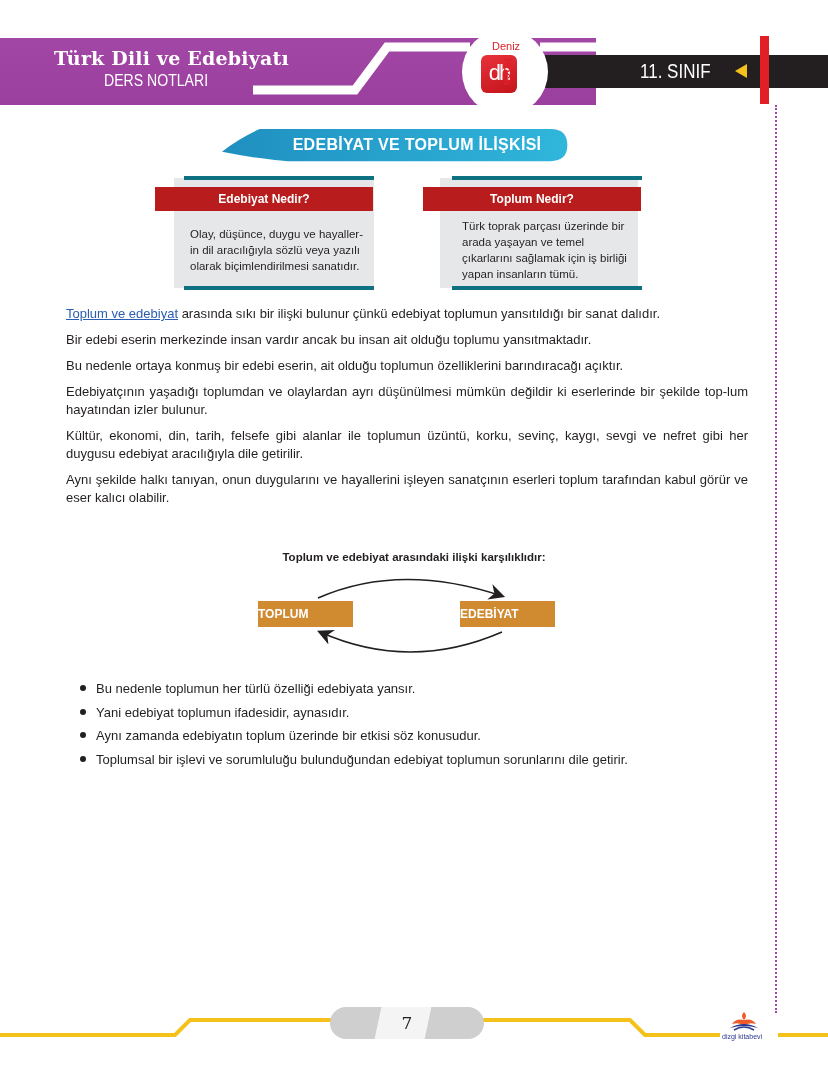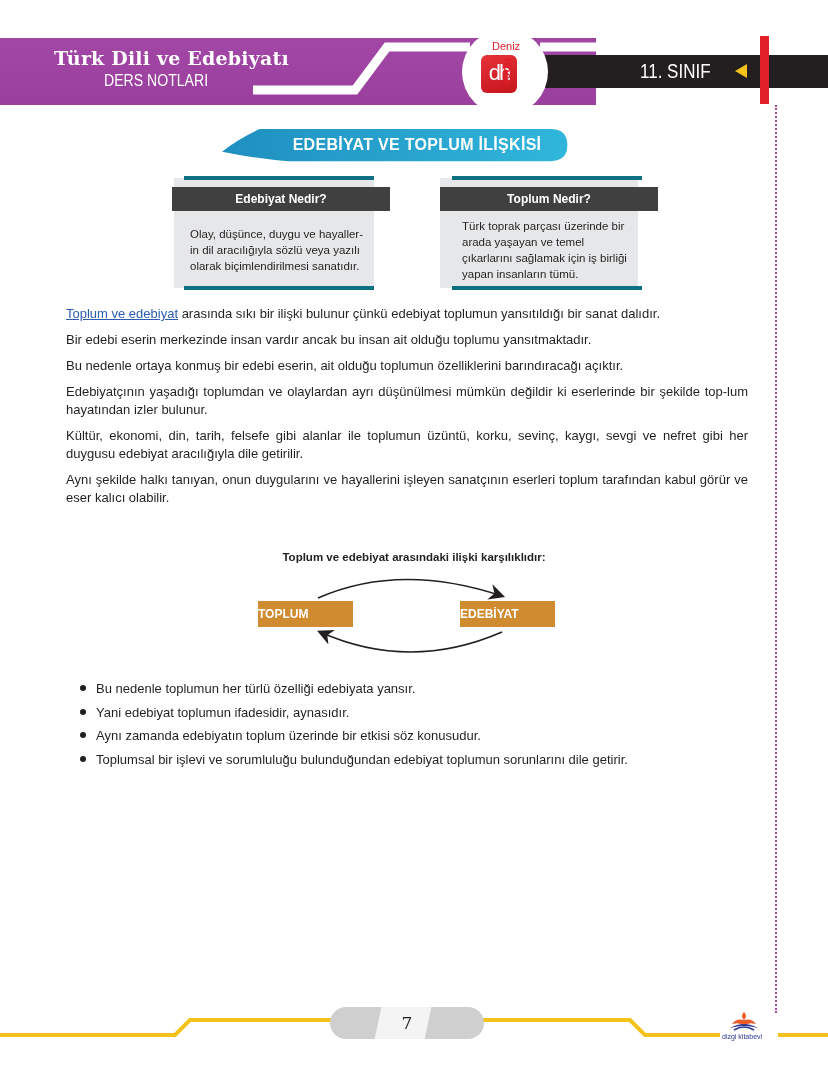--- a/index.html
+++ b/index.html
@@ -57,22 +57,22 @@
   .banner-text {
     position: absolute; left: 222px; top: 127px; width: 390px; height: 36px;
     text-align: center; line-height: 36px; color: #fff; font-weight: bold; font-size: 16px; letter-spacing: 0.3px;
   }
 
   
   .def { position: absolute; }
   .def .bg { position: absolute; background: #e6e7e8; }
   .def .bar { position: absolute; height: 4px; background: #0d7181; }
   .def .head {
-    position: absolute; height: 24px; background: #404040; color: #fff; font-weight: bold; font-size: 12px;
-    text-align: center; line-height: 24px; margin-left: 17px;
+    position: absolute; height: 24px; background: #b91c1c; color: #fff; font-weight: bold; font-size: 12px;
+    text-align: center; line-height: 24px;
   }
   .def .body { position: absolute; font-size: 11.5px; line-height: 16px; color: #231f20; }
 
   
   .paras { position: absolute; left: 66px; top: 305px; width: 682px; font-size: 13px; line-height: 18px; }
   .paras p { margin-bottom: 8px; text-align: justify; }
   .paras .link { color: #2a5db0; text-decoration: underline; }
 
   
   .diag-title { position: absolute; left: 0; width: 828px; top: 551px; text-align: center; font-weight: bold; font-size: 11.5px; }

